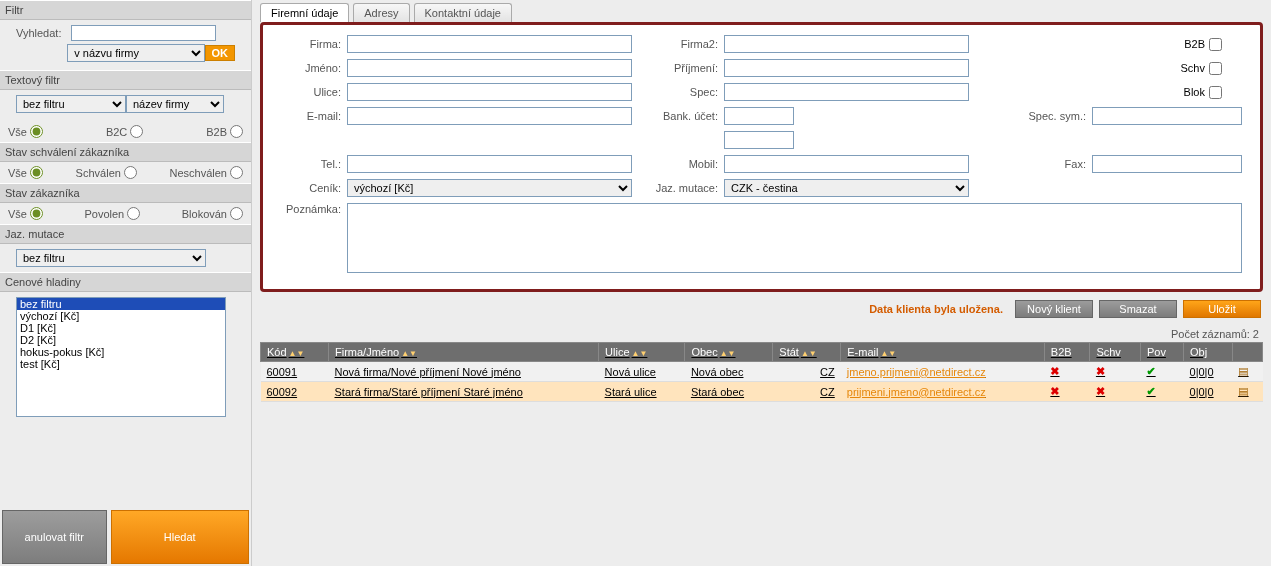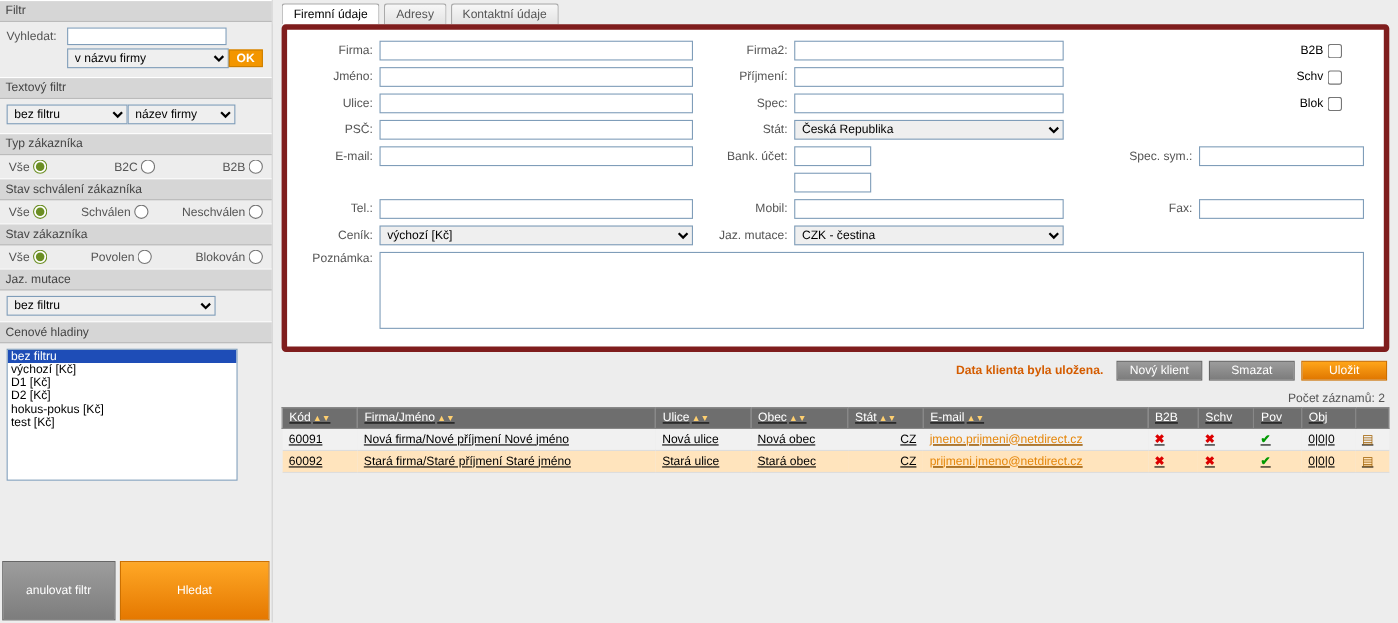--- a/index.html
+++ b/index.html
@@ -1,21 +1,21 @@
 <!DOCTYPE html>
 <html><head>
 <meta charset="utf-8">
 <style>
 * { box-sizing: border-box; margin: 0; padding: 0; font-family: Arial, sans-serif; font-size: 11px; }
 body { background: #ededed; display: flex; width: 1271px; height: 566px; overflow: hidden; }
 
 
 .sidebar { width: 252px; background: #ededed; border-right: 1px solid #ccc; display: flex; flex-direction: column; }
 .section-hdr { background: #d6d6d6; padding: 3px 5px; font-size: 11px; color: #444; border-bottom: 1px solid #bbb; border-top: 1px solid #fff; }
-.section-body { padding: 5px 6px; }
+.section-body { padding: 5px 16px; }
 .row { display: flex; align-items: center; margin-bottom: 3px; }
 .lbl { width: 55px; color: #555; }
 input[type=text], select, textarea { border: 1px solid #7f9db9; padding: 1px 2px; font-size: 11px; }
 .sidebar select { height: 18px; }
 .btn-ok { background: #f39600; color: #fff; border: 1px solid #cc7f00; padding: 1px 6px; font-weight: bold; cursor: pointer; }
 .radio-row { display: flex; justify-content: space-between; padding: 4px 8px; }
 .radio-item { display: flex; align-items: center; gap: 3px; color: #555; }
 .radio-item input { accent-color: #6b8e23; }
 .listbox { width: 210px; height: 120px; border: 1px solid #7f9db9; background: #fff; overflow: auto; }
 .listbox div { padding: 0 3px; cursor: pointer; }
@@ -26,21 +26,21 @@
 
 
 .main { flex: 1; display: flex; flex-direction: column; background: #ededed; }
 
 
 .tab-bar { display: flex; gap: 4px; padding: 3px 8px 0; background: #ededed; }
 .tab { background: linear-gradient(#f7f7f7,#e3e3e3); border: 1px solid #aaa; border-bottom: none; border-radius: 3px 3px 0 0; padding: 3px 10px; color: #555; cursor: pointer; }
 .tab.active { background: #fff; color: #000; }
 
 
-.form-card { margin: 0 8px; background: #fff; border: 5px solid #7f1d1d; border-radius: 4px; padding: 10px 18px; }
+.form-card { margin: 0 8px; background: #fff; border: 3px solid #7f1d1d; border-radius: 4px; padding: 10px 18px; }
 .form-row { display: flex; align-items: center; margin-bottom: 6px; gap: 6px; }
 .flbl { width: 60px; text-align: right; color: #555; }
 .flbl-sm { width: 80px; text-align: right; color: #555; }
 .finput { border: 1px solid #7f9db9; height: 18px; padding: 0 2px; }
 .fw1 { width: 285px; }
 .fw2 { width: 245px; }
 .fw-s { width: 70px; }
 .chk-col { display: flex; align-items: center; gap: 4px; margin-left: auto; padding-right: 20px; }
 .fsel { height: 18px; }
 .note { width: 895px; height: 70px; resize: none; }
@@ -85,21 +85,20 @@
   </div>
 
   <div class="section-hdr">Textový filtr</div>
   <div class="section-body">
     <div class="row">
       <select style="width:110px"><option>bez filtru</option></select>
       <select style="width:98px"><option>název firmy</option></select>
     </div>
   </div>
 
-  <div class="section-hdr">Typ zákazníka</div>
   <div class="radio-row">
     <label class="radio-item">
         <span>Vše</span>
         <input type="radio" name="typ" checked="" style="">
       </label>
     <label class="radio-item">
         <span>B2C</span>
         <input type="radio" name="typ" style="">
       </label>
     <label class="radio-item">
@@ -194,26 +193,20 @@
     </div>
     <div class="form-row">
       <span class="flbl">Ulice:</span>
       <input class="finput fw1" style="">
       <span class="flbl-sm">Spec:</span>
       <input class="finput fw2" style="">
       <span class="chk-col">
           <span>Blok</span>
           <input type="checkbox" style="">
         </span>
-    </div>
-    <div class="form-row">
-      <span class="flbl">PSČ:</span>
-      <input class="finput fw1" style="">
-      <span class="flbl-sm">Stát:</span>
-      <select class="finput fsel fw2"><option>Česká Republika</option></select>
     </div>
     <div class="form-row">
       <span class="flbl">E-mail:</span>
       <input class="finput fw1" style="">
       <span class="flbl-sm">Bank. účet:</span>
       <input class="finput fw-s" style="">
       <span style="flex:1"></span>
       <span class="flbl-sm">Spec. sym.:</span>
       <input class="finput" style="width: 150px;">
     </div>

